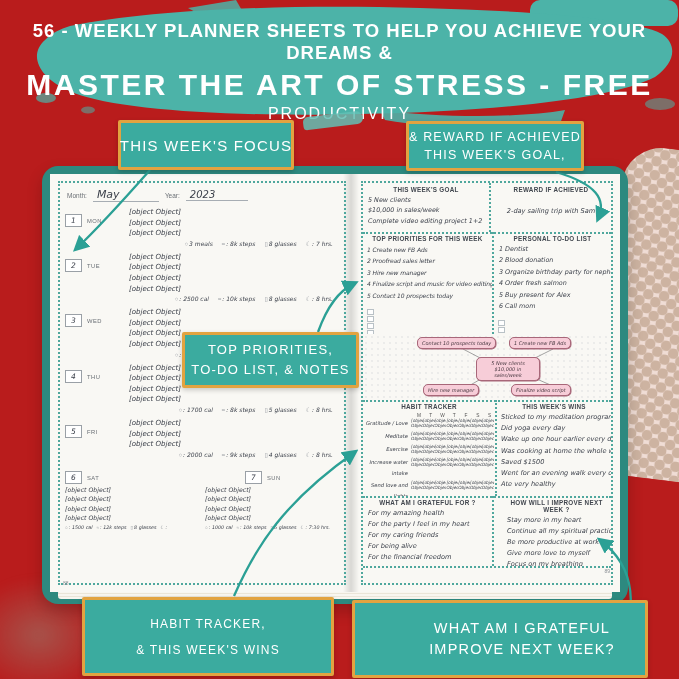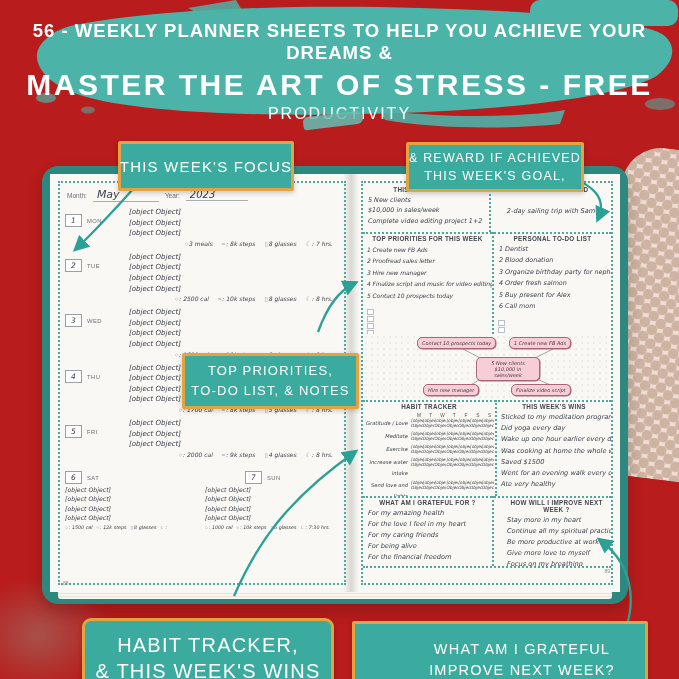--- a/index.html
+++ b/index.html
@@ -11,26 +11,26 @@
   
   #brush-svg{position:absolute;top:0;left:0;z-index:1;}
   #header-text{position:absolute;top:20px;left:0;width:100%;text-align:center;color:#fff;z-index:2;}
   .h1{font-size:18.5px;letter-spacing:1px;font-weight:600;}
   .h2{font-size:30px;letter-spacing:2.5px;font-weight:600;margin-top:4px;}
   .h3{font-size:16px;letter-spacing:2px;font-weight:500;margin-top:3px;}
 
   
   .callout{position:absolute;z-index:7;background:#3bab9f;border:3px solid #e2a340;color:#fff;
            display:flex;flex-direction:column;justify-content:center;align-items:center;
-           text-align:center;box-shadow:0 2px 5px rgba(0,0,0,.2);border-radius:2px;margin-top:21px;}
+           text-align:center;box-shadow:0 2px 5px rgba(0,0,0,.2);border-radius:2px;}
   .cl-line{white-space:nowrap;letter-spacing:1.2px;}
   #co-focus{left:118px;top:120px;width:170px;height:44px;font-size:15px;}
   #co-goal{left:406px;top:121px;width:172px;height:44px;font-size:12.5px;line-height:18px;}
   #co-prior{left:182px;top:332px;width:171px;height:50px;font-size:13px;line-height:20px;}
-  #co-habit{left:82px;top:597px;width:246px;height:73px;font-size:20px;line-height:26px;border-radius:9px;}
+  #co-habit{left:82px;top:597px;width:246px;height:73px;font-size:12px;line-height:26px;}
   #co-grate{left:352px;top:600px;width:246px;height:72px;font-size:14.5px;line-height:21px;padding-left:44px;}
 
   
   #honeycomb{position:absolute;left:606px;top:148px;width:95px;height:330px;z-index:1;
     transform:rotate(7deg);border-radius:40px 0 0 40px;background-color:#f6f2ea;
     background-image:radial-gradient(circle,#d0c4b0 5px,transparent 5.6px),
                      radial-gradient(circle,#d0c4b0 5px,transparent 5.6px);
     background-size:16px 14px;background-position:0 0,8px 7px;opacity:.9;}
   #plant-shadow{position:absolute;left:-36px;top:575px;width:150px;height:120px;z-index:1;
     background:radial-gradient(ellipse at center,rgba(140,165,145,.4),transparent 68%);filter:blur(5px);}
@@ -482,21 +482,21 @@
             </div>
         </div>
       </div>
 
       <div class="rsec dotted-b" id="sec-grate">
         <div class="rcol dotted-r">
           <div class="sec-h">WHAT AM I GRATEFUL FOR ?</div>
           <div>
 
           <div class="fitem hand">For my amazing health</div>
-              <div class="fitem hand">For the love I feel in my heart</div>
+              <div class="fitem hand">For the party I feel in my heart</div>
               <div class="fitem hand">For my caring friends</div>
               <div class="fitem hand">For being alive</div>
               <div class="fitem hand">For the financial freedom</div>
             </div>
         </div>
         <div class="rcol">
           <div class="sec-h">HOW WILL I IMPROVE NEXT WEEK ?</div>
           <div>
 
           <div class="fitem hand">Stay more in my heart</div>

